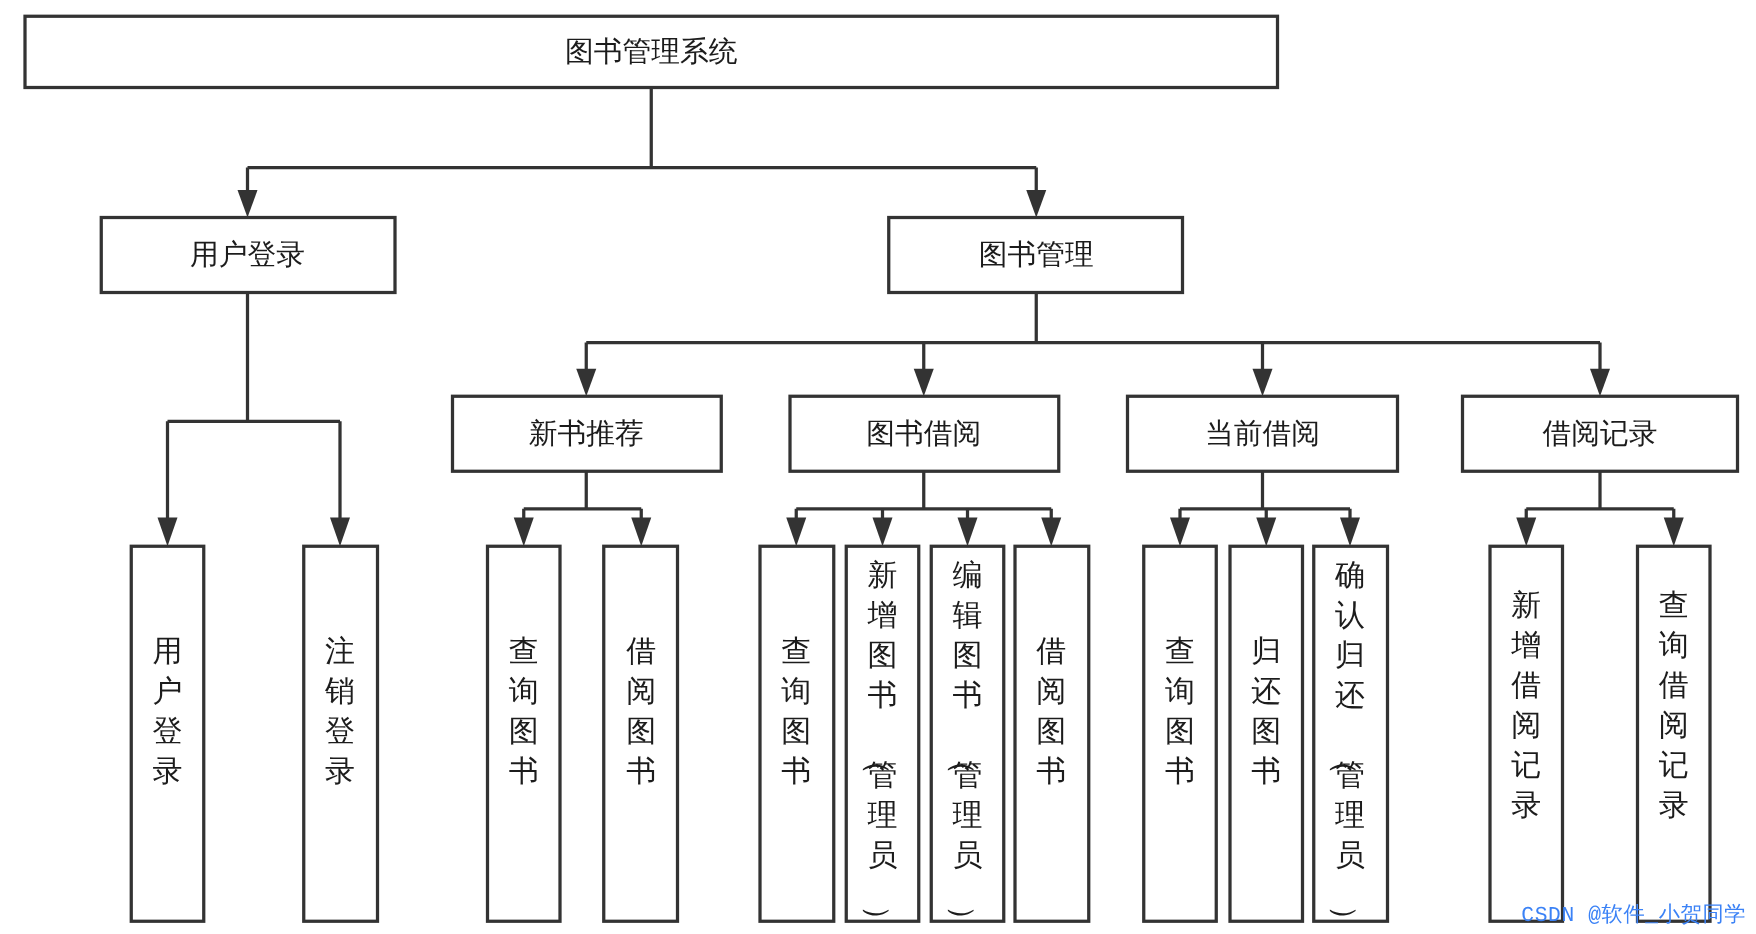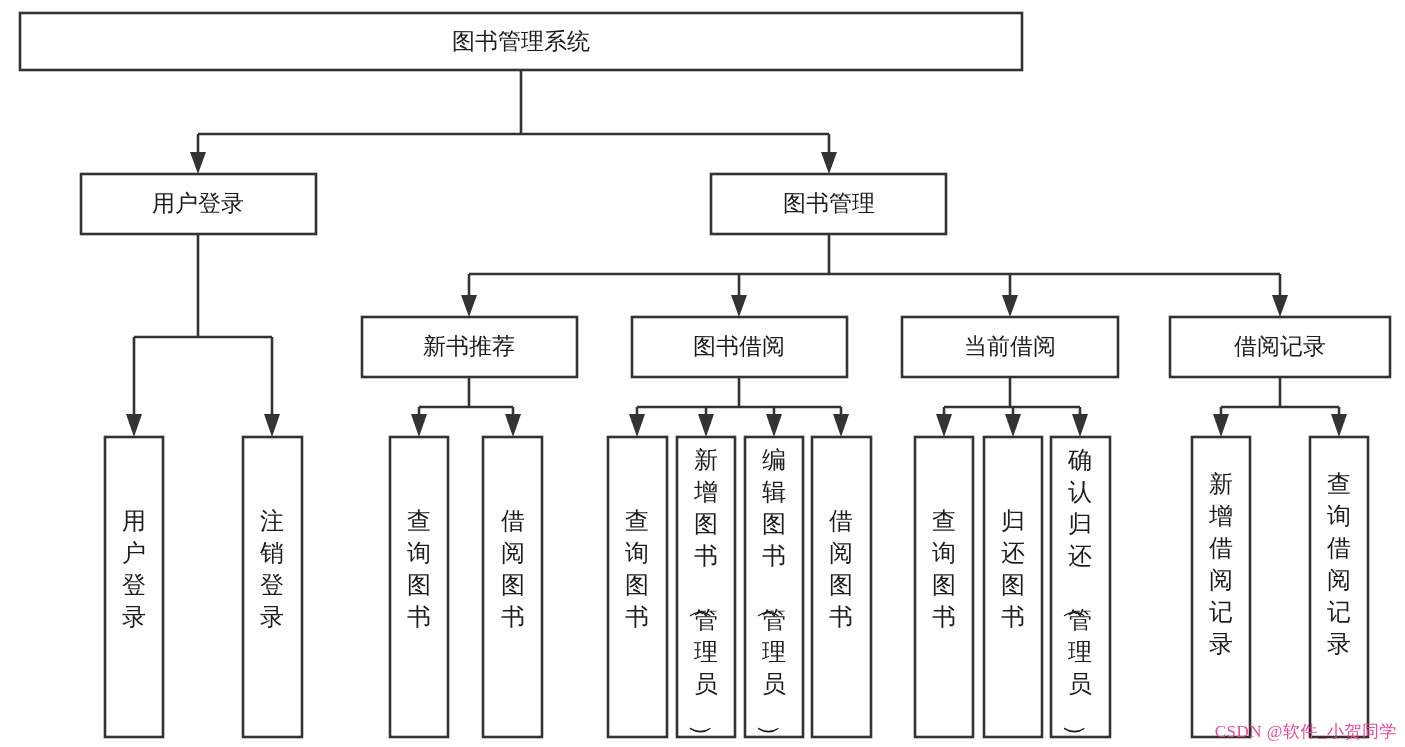--- a/index.html
+++ b/index.html
@@ -51,23 +51,23 @@
     stroke-linecap: butt;
   }
   .arrow-head {
     fill: #333333;
     stroke: none;
   }
   .watermark {
     position: absolute;
     right: 8px;
     bottom: 6px;
-    font-family: Liberation Serif, serif;
+    font-family: Liberation Mono, monospace;
     font-size: 17px;
-    color: #ec4899;
+    color: #3b82f6;
     letter-spacing: 0.5px;
     white-space: nowrap;
     user-select: none;
     margin-left: 15px;
   }
 </style>
 </head>
 <body>
 
 <div id="diagram-root">

